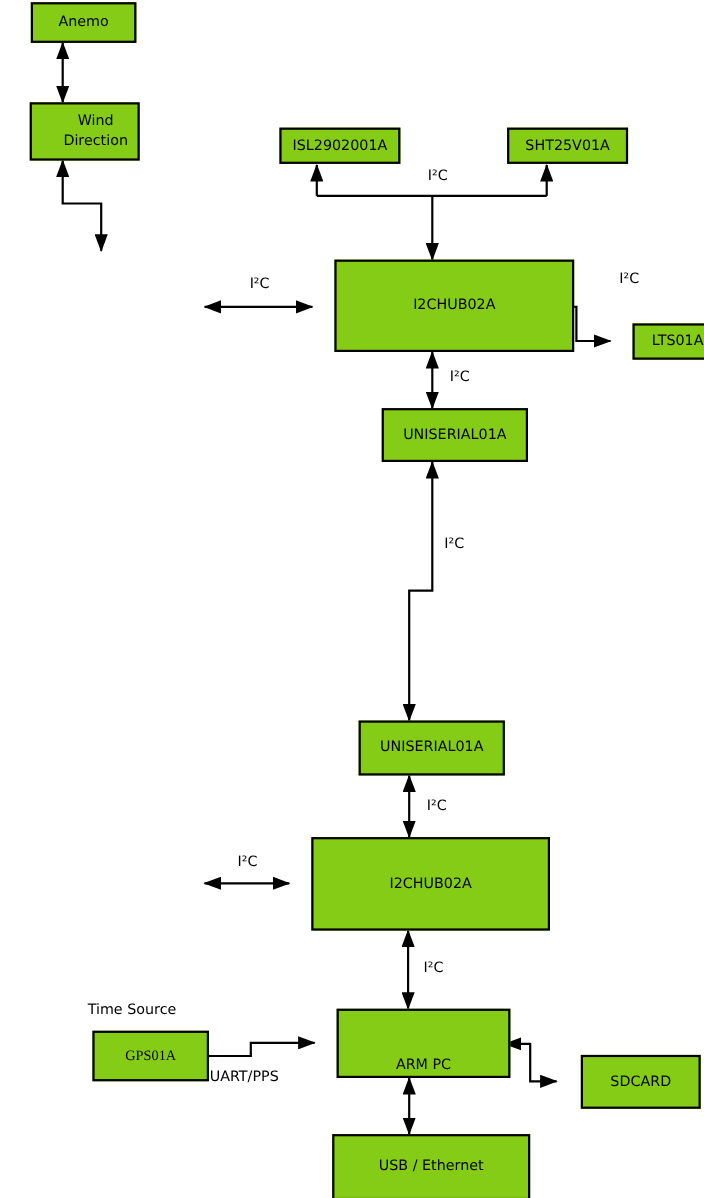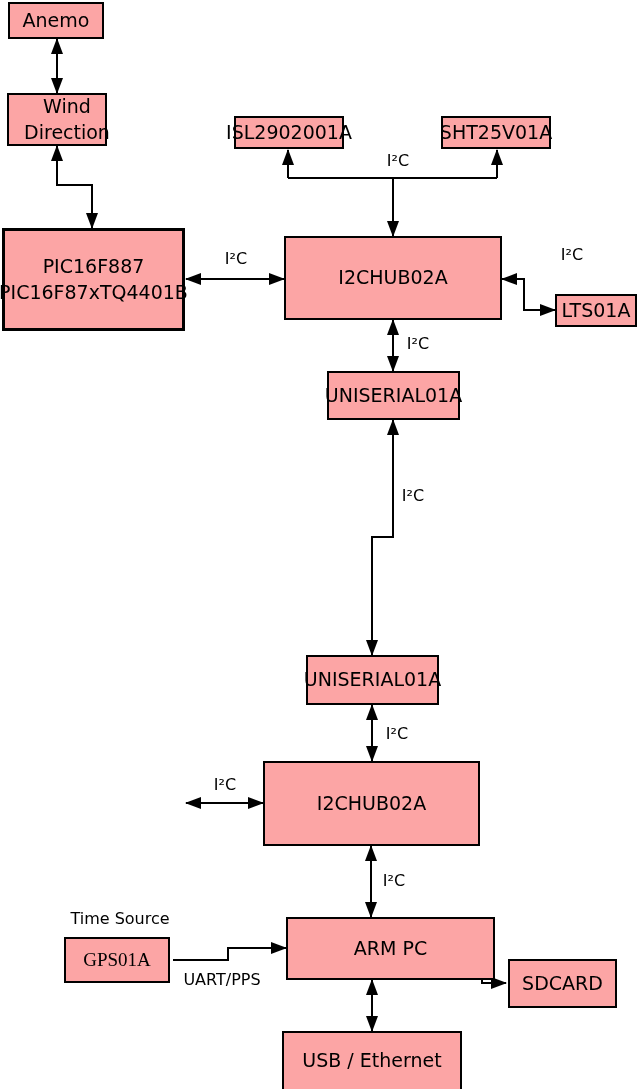--- a/index.html
+++ b/index.html
@@ -19,35 +19,36 @@
     position: absolute;
     left: 0;
     top: 0;
     width: 640px;
     height: 1089px;
   }
   .node {
     position: absolute;
     box-sizing: border-box;
     border: 2px solid #000000;
-    background: #fca5a5;
+    background: #84cc16;
     display: flex;
     flex-direction: column;
     align-items: center;
     justify-content: center;
     text-align: center;
-    font-size: 19px;
+    font-size: 13px;
     line-height: 1.35;
     color: #000000;
+    margin-left: 20px;
   }
   .node.thick { border-width: 3px; }
   .edge-label {
     position: absolute;
     transform: translate(-50%, -50%);
-    font-size: 16px;
+    font-size: 13px;
     color: #000000;
     white-space: nowrap;
     background: transparent;
   }
   .edge-path {
     stroke: #000000;
     stroke-width: 2;
     fill: none;
   }
 </style>
@@ -95,24 +96,20 @@
 
   <div class="node" style="left:8px; top:2px; width:96px; height:37px;">
     <span>Anemo</span>
   </div>
 
   <div class="node" style="left:7px; top:93px; width:100px; height:53px;padding-left:20px;">
     <span>Wind</span>
     <span>Direction</span>
   </div>
 
-  <div class="node thick" style="left:2px; top:228px; width:183px; height:103px;">
-    <span>PIC16F887</span>
-    <span>PIC16F87xTQ4401B</span>
-  </div>
 
   <div class="node" style="left:234px; top:116px; width:110px; height:33px;">
     <span>ISL2902001A</span>
   </div>
 
   <div class="node" style="left:441px; top:116px; width:110px; height:33px;text-align:right;">
     <span>SHT25V01A</span>
   </div>
 
   <div class="node" style="left:284px; top:236px; width:218px; height:84px;">
@@ -129,21 +126,21 @@
 
   <div class="node" style="left:306px; top:655px; width:133px; height:50px;">
     <span>UNISERIAL01A</span>
   </div>
 
   <div class="node" style="left:263px; top:761px; width:217px; height:85px;">
     <span>I2CHUB02A</span>
   </div>
 
 
-  <div class="node" style="left:286px; top:917px; width:209px; height:63px;">
+  <div class="node" style="left:286px; top:917px; width:158px; height:63px;justify-content:flex-end;">
     <span>ARM PC</span>
   </div>
 
   <div class="node" style="left:64px; top:937px; width:106px; height:46px;font-family:Liberation Serif, serif;">
     <span>GPS01A</span>
   </div>
 
   <div class="node" style="left:508px; top:959px; width:109px; height:49px;">
     <span>SDCARD</span>
   </div>

